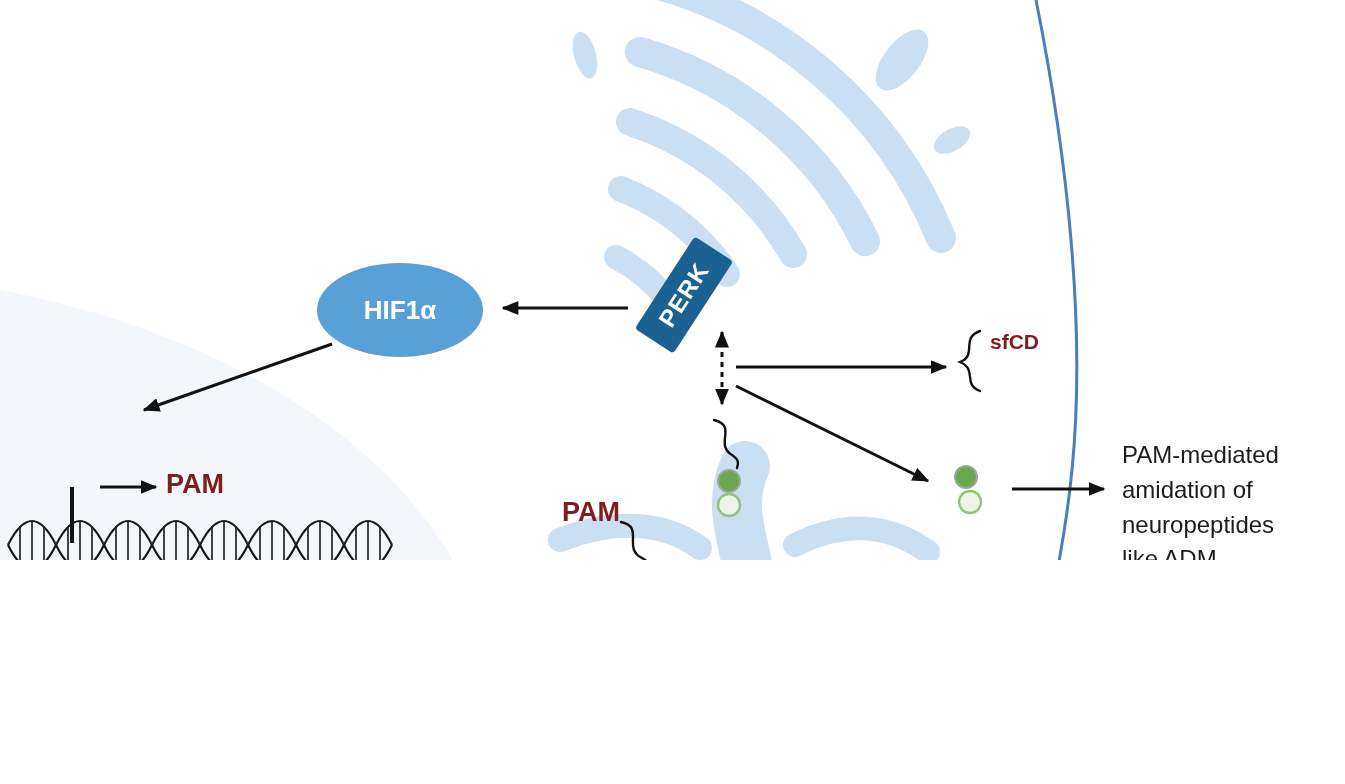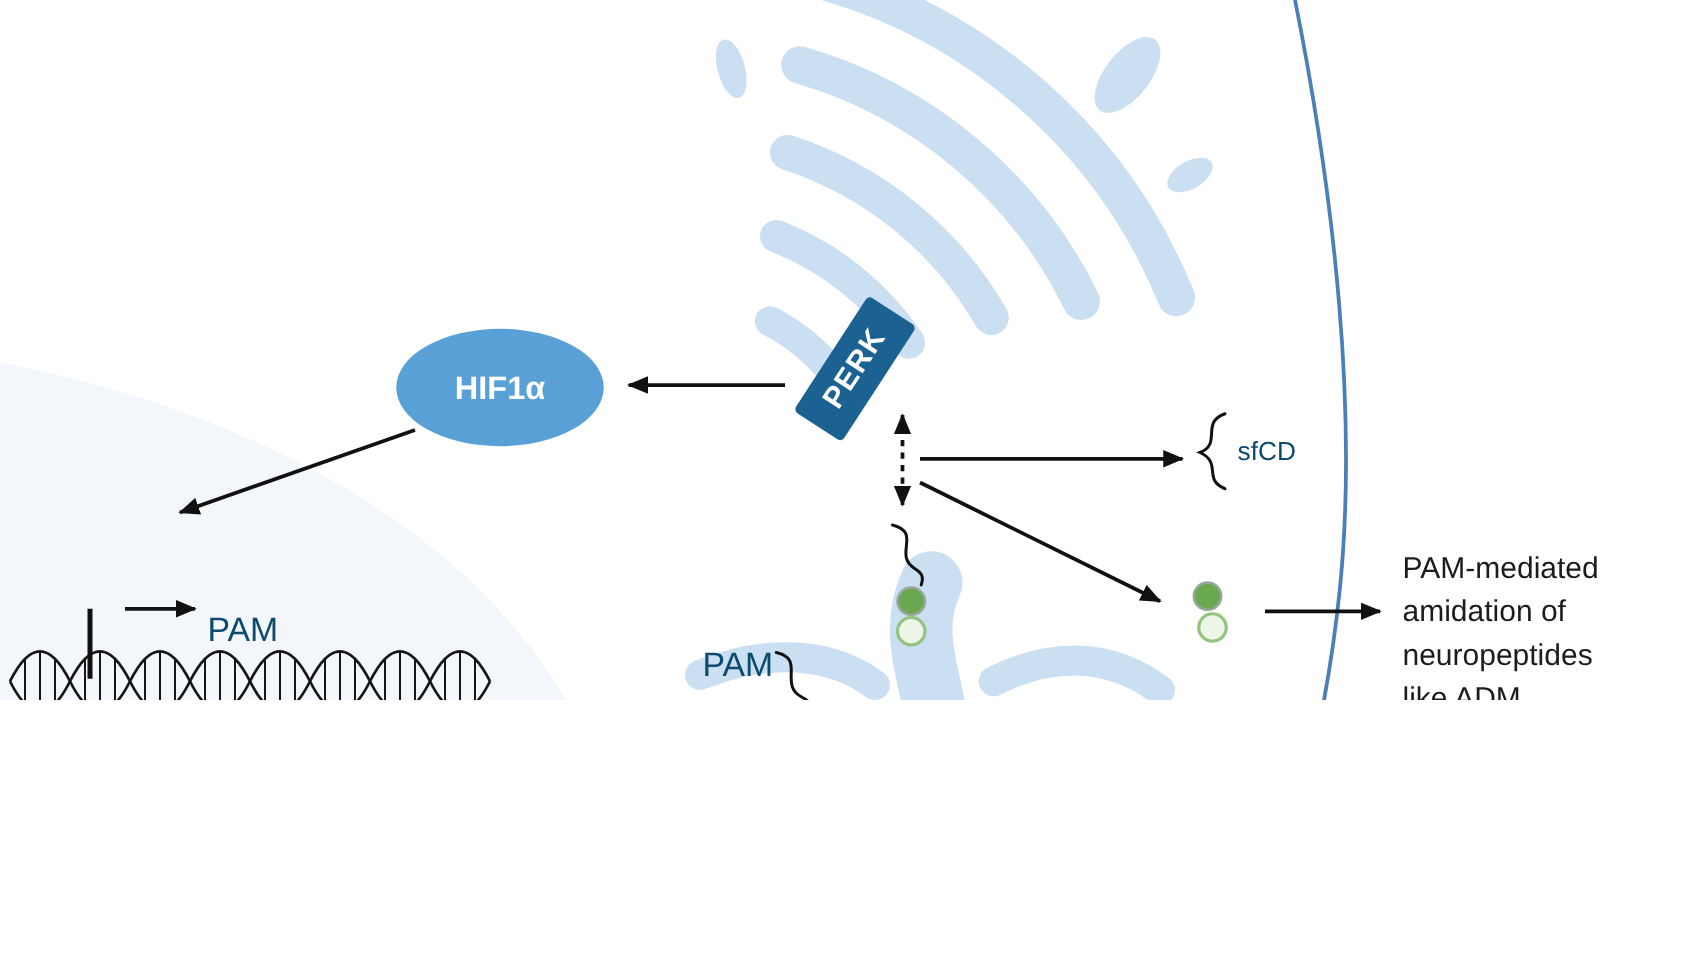--- a/index.html
+++ b/index.html
@@ -31,21 +31,21 @@
   .node-hif1a{left:317px;top:263px;width:166px;height:94px;font-size:26px;}
   .node-ap1{left:7px;top:400px;width:131px;height:88px;font-size:25px;}
 
   .perk-box{
     position:absolute;left:629px;top:272px;width:110px;height:46px;
     background:#1b6191;color:#ffffff;display:flex;align-items:center;justify-content:center;
     font-weight:bold;font-size:24px;letter-spacing:1px;
     transform:rotate(-57deg);border-radius:4px;
   }
 
-  .lbl{position:absolute;font-weight:normal;color:#0c4a6e;margin-top:20px;}
+  .lbl{position:absolute;font-weight:bold;color:#7f1d1d;}
   .lbl-pam-gene{left:166px;top:469px;font-size:27px;}
   .lbl-pam-golgi{left:562px;top:497px;font-size:27px;}
   .lbl-sfcd{left:990px;top:330px;font-size:21px;}
 
   .outcome{
     position:absolute;left:1122px;top:438px;width:224px;
     font-size:24px;line-height:1.45;text-align:left;color:#1c1c1c;
     white-space:pre-line;font-weight:normal;
   }
 </style>

